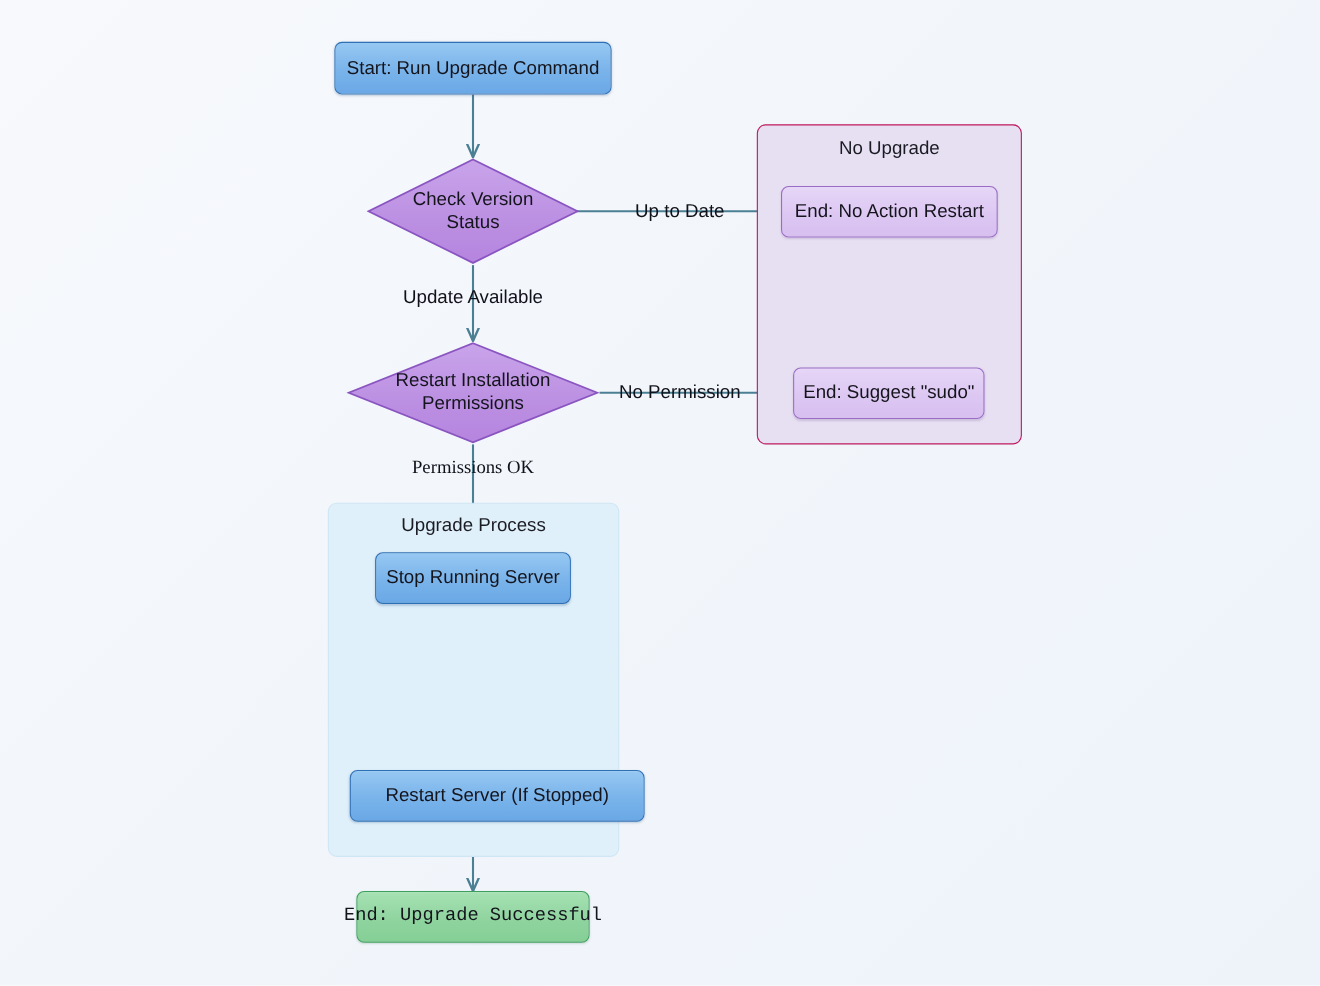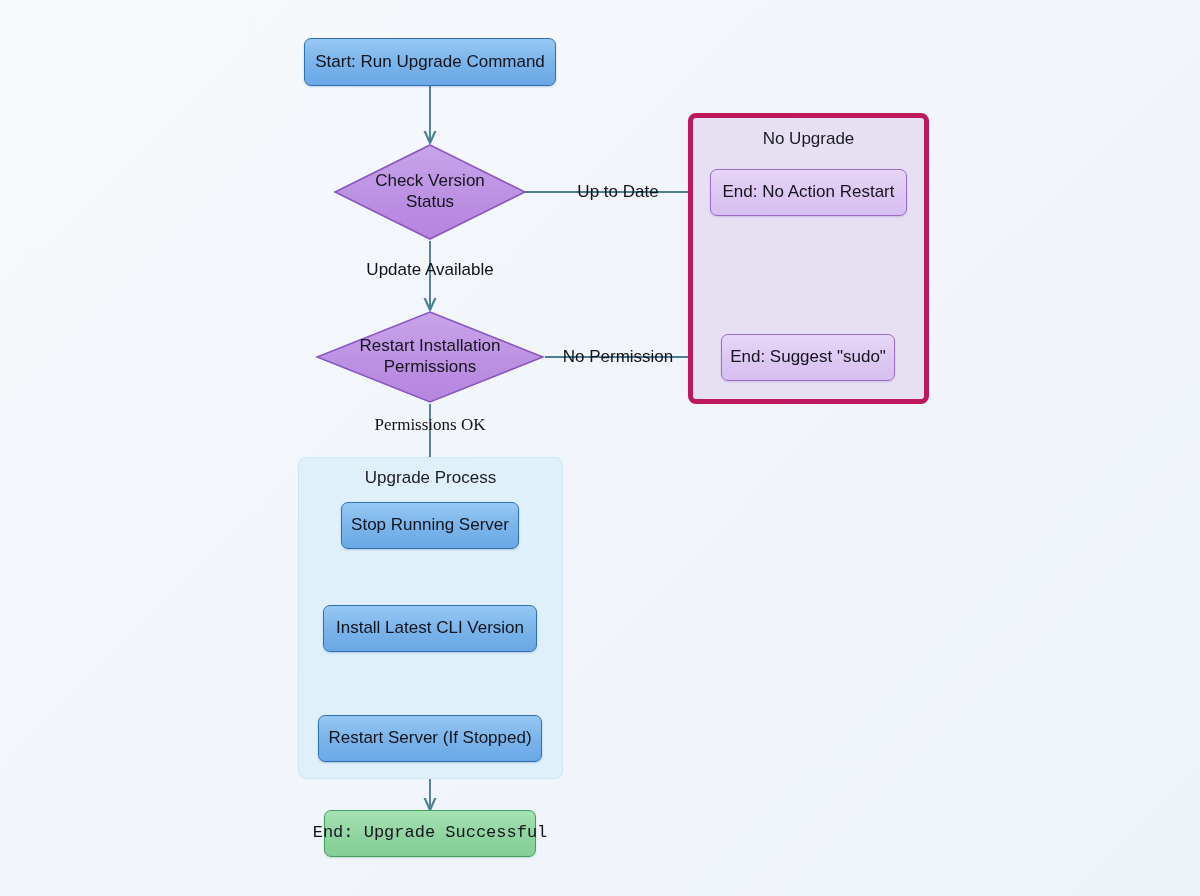--- a/index.html
+++ b/index.html
@@ -41,21 +41,21 @@
     font-size: 17px;
     color: #1b1b23;
     white-space: nowrap;
   }
   #sg-no-upgrade {
     left: 688px;
     top: 113px;
     width: 241px;
     height: 291px;
     background: #e7e0f3;
-    border: 5px solid #be185d;
+    border: 1px solid #be185d;
   }
   #sg-no-upgrade .subgraph-title { top: 11px; }
   #sg-upgrade-process {
     left: 298px;
     top: 457px;
     width: 265px;
     height: 322px;
     background: #dff0fa;
     border: 1px solid #cfe6f4;
   }
@@ -203,23 +203,22 @@
       <span>Permissions</span>
     </div>
   </div>
 
   <div class="node lilac" style="left:710px; top:169px; width:197px; height:47px;">End: No Action Restart</div>
 
   <div class="node lilac" style="left:721px; top:334px; width:174px; height:47px;">End: Suggest "sudo"</div>
 
   <div class="node blue" style="left:341px; top:502px; width:178px; height:47px;">Stop Running Server</div>
 
-  <div class="node blue" style="left:323px; top:605px; width:214px; height:47px;">Install Latest CLI Version</div>
-
-  <div class="node blue" style="left:318px; top:715px; width:224px; height:47px;">Restart Server (If Stopped)</div>
+
+  <div class="node blue" style="left:318px; top:700px; width:268px; height:47px;">Restart Server (If Stopped)</div>
 
   <div class="node green" style="left:324px; top:810px; width:212px; height:47px;">End: Upgrade Successful</div>
 
   <div class="edge-label" style="left:618px; top:192px;">Up to Date</div>
 
   <div class="edge-label" style="left:430px; top:270px;">Update Available</div>
 
   <div class="edge-label" style="left:618px; top:357px;">No Permission</div>
 
   <div class="edge-label" style="left:430px; top:425px;font-family:Liberation Serif, serif;">Permissions OK</div>

